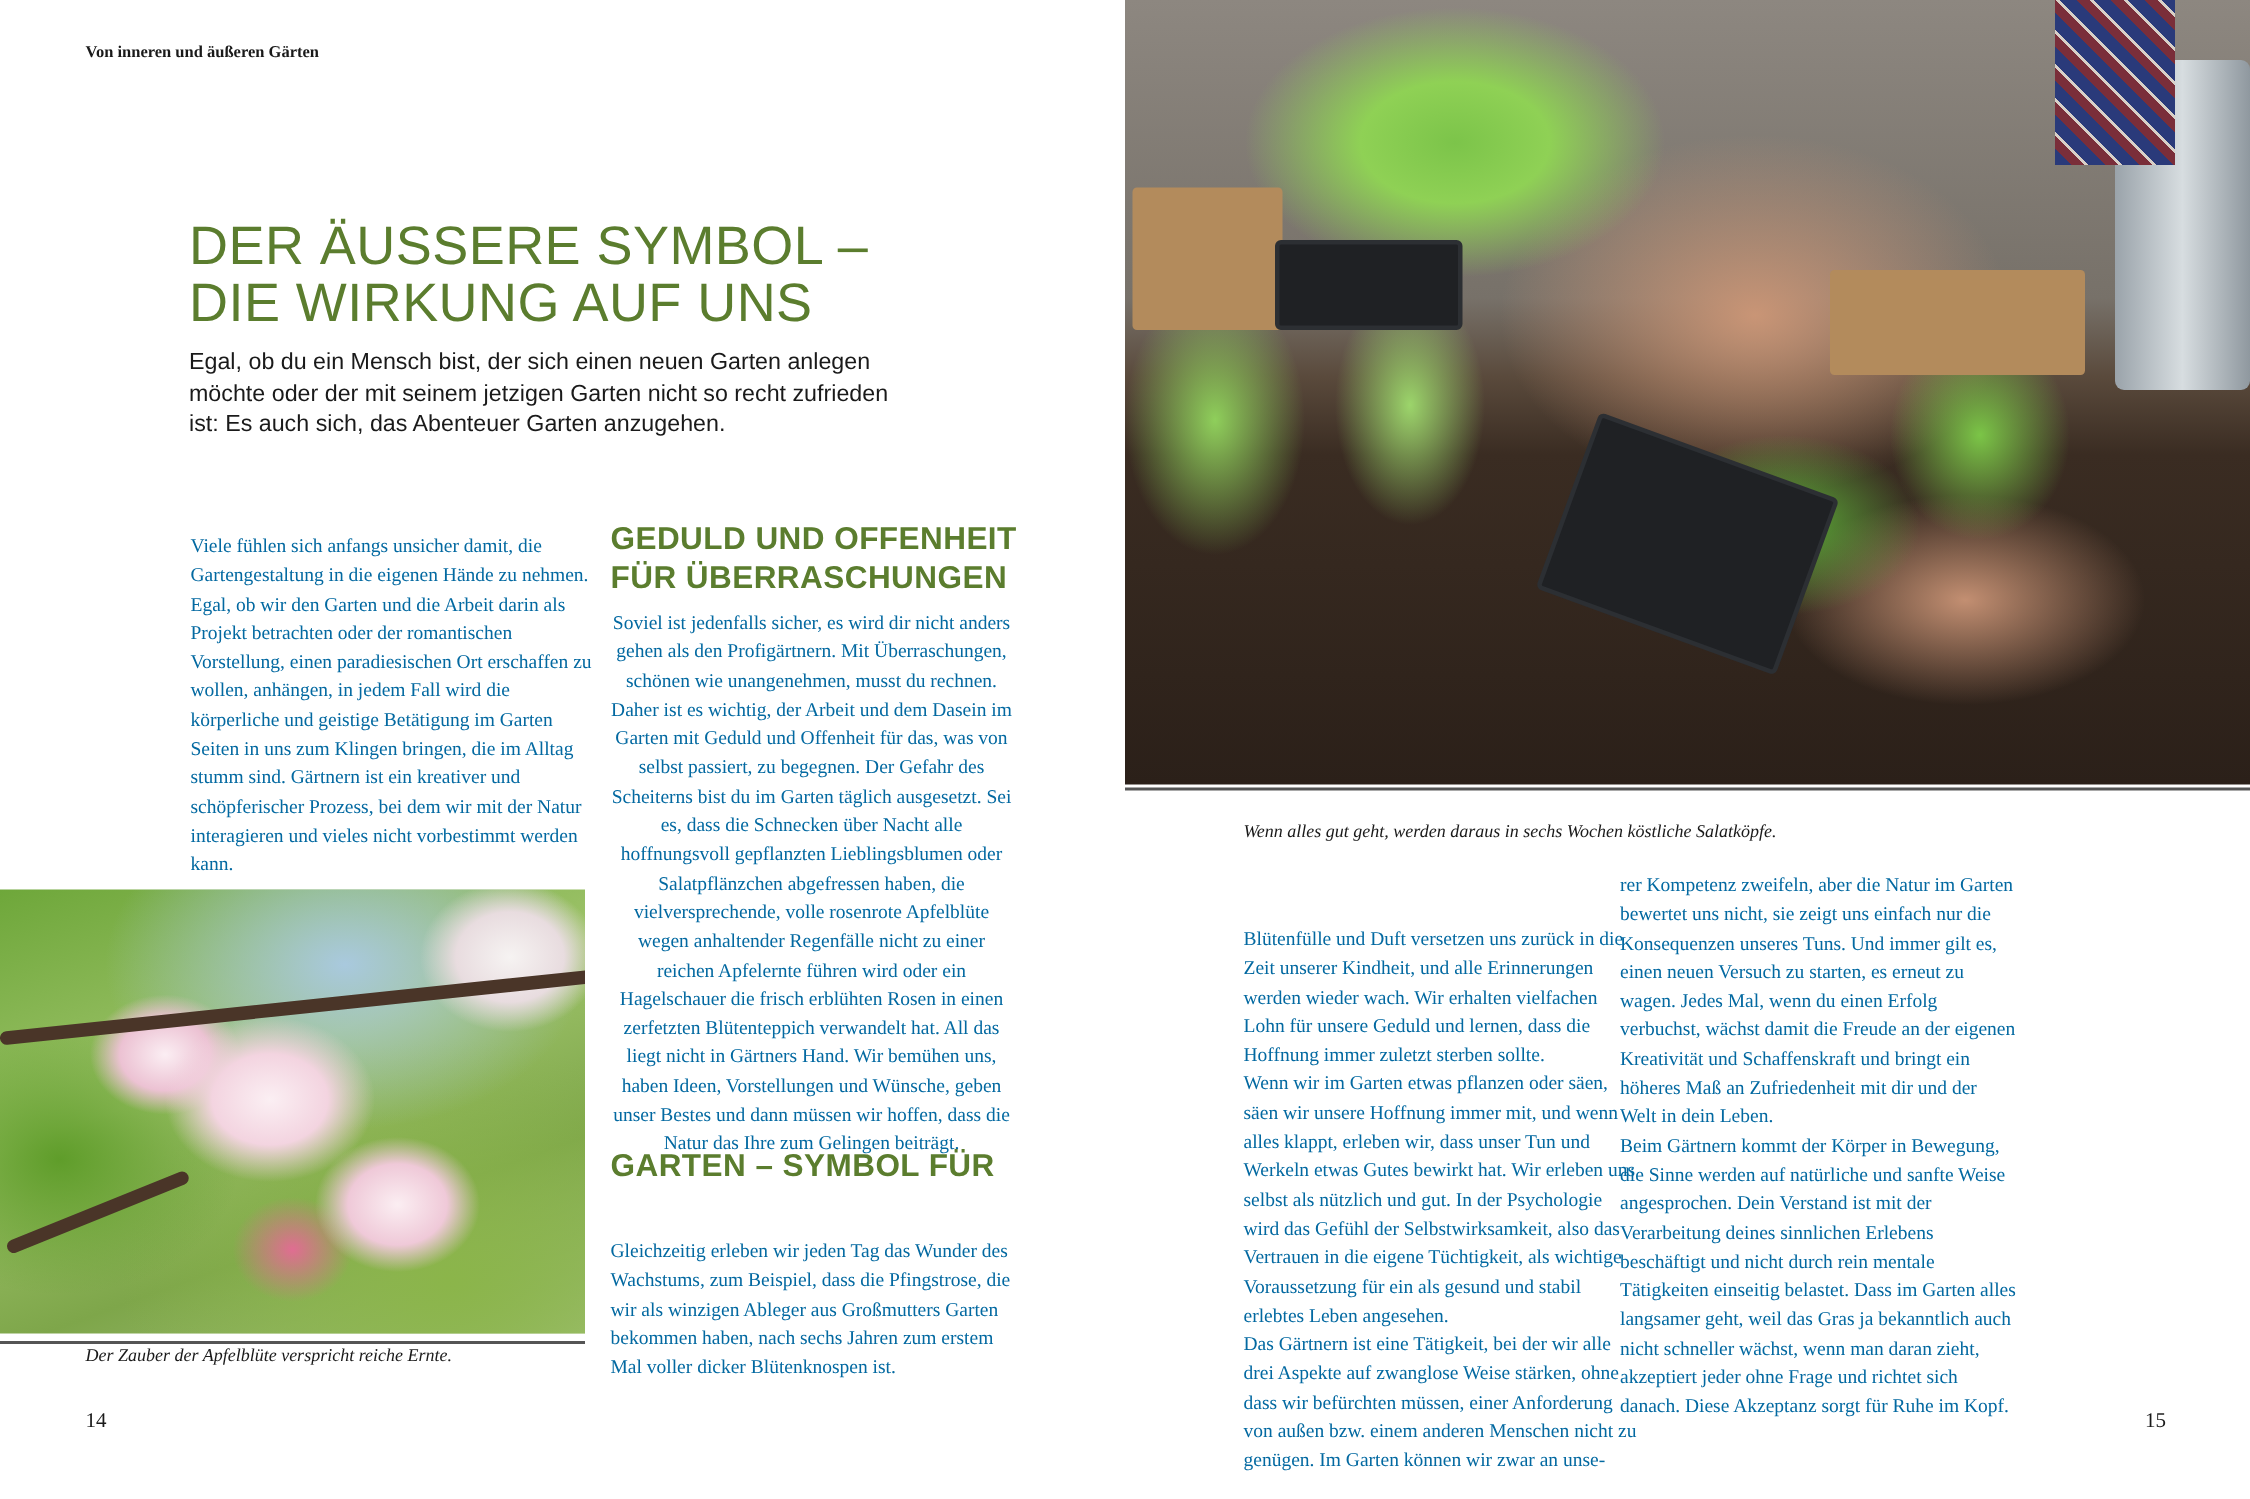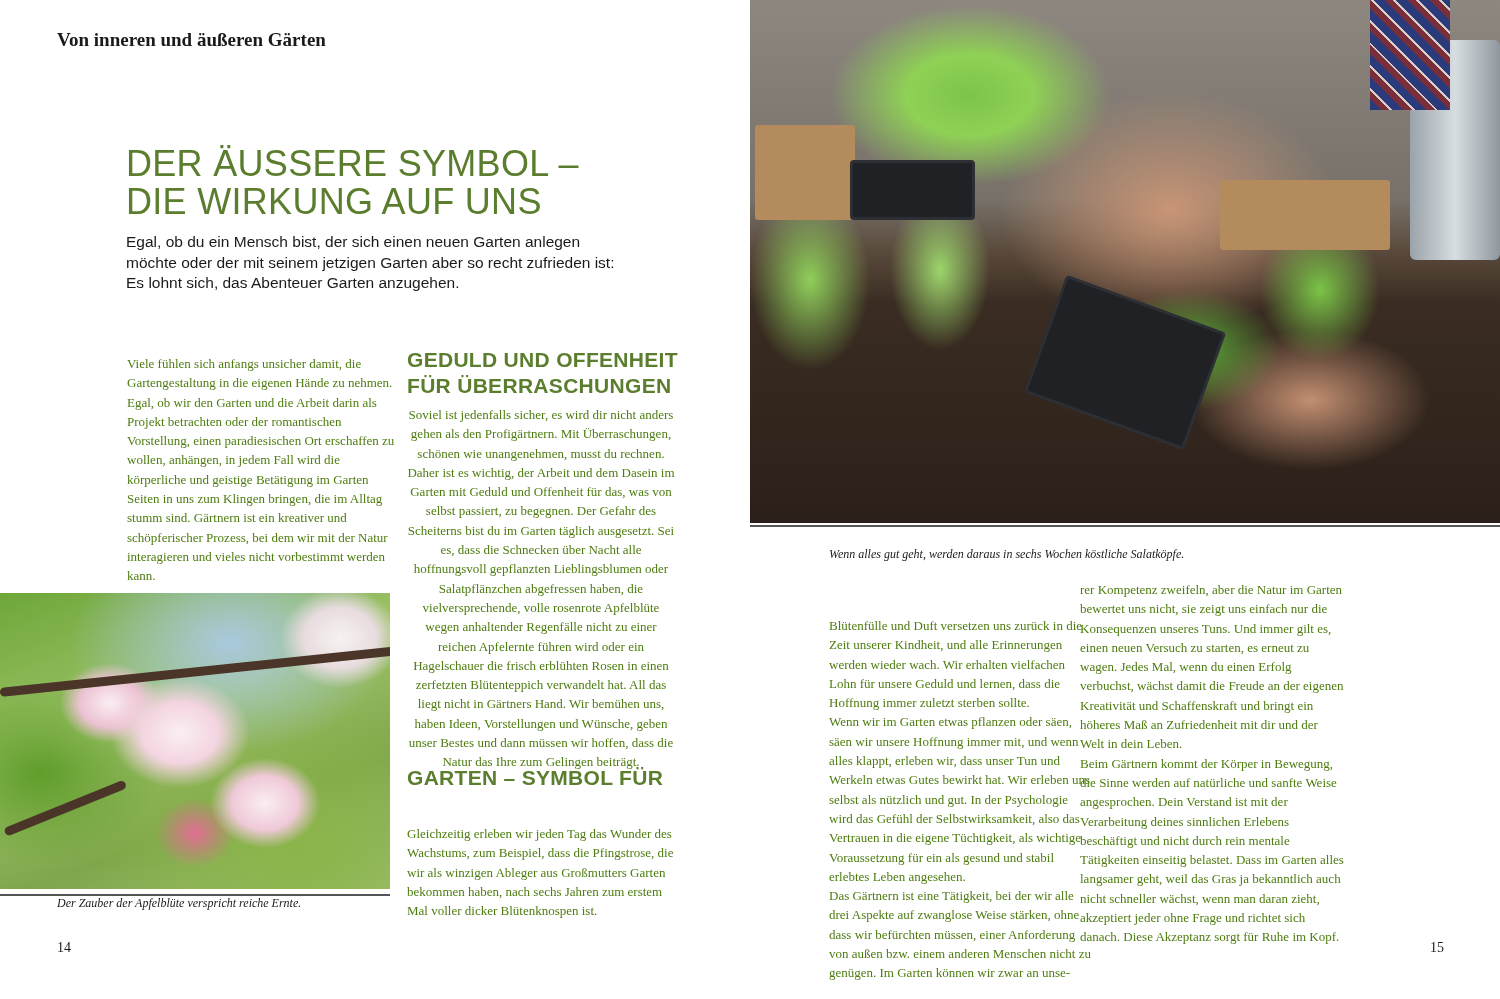--- a/index.html
+++ b/index.html
@@ -1,28 +1,28 @@
 <!DOCTYPE html>
 <html><head>
 <meta charset="utf-8">
 <style>
   * { margin:0; padding:0; box-sizing:border-box; }
   html, body { width:1500px; height:999px; background:#ffffff; overflow:hidden; }
   body { position:relative; font-family:"Liberation Serif", "DejaVu Serif", serif; color:#1a1a1a; }
 
-  .running-head { position:absolute; left:57px; top:29px; font-size:19px; font-weight:bold; letter-spacing:0; }
+  .running-head { position:absolute; left:57px; top:29px; font-size:11px; font-weight:bold; letter-spacing:0; }
 
   .main-title { position:absolute; left:126px; top:145px; width:560px; font-family:"Liberation Sans","DejaVu Sans",sans-serif;
     color:#5b7d2e; font-size:36px; line-height:38px; font-weight:normal; letter-spacing:0.3px; }
   .main-title span { display:block; }
 
   .lead { position:absolute; left:126px; top:232px; width:490px; font-family:"Liberation Sans","DejaVu Sans",sans-serif;
     font-size:15.5px; line-height:20.5px; color:#1a1a1a; }
 
-  .col { position:absolute; font-size:13px; line-height:19.3px; color:#4d7c0f; }
+  .col { position:absolute; font-size:13px; line-height:19.3px; color:#0369a1; }
   .col p { margin:0; }
   .col1 { left:127px; top:354px; width:268px; }
   .col2 { left:407px; width:268px; }
   .col3 { left:829px; top:580px; width:264px;margin-top:36px; }
   .col4 { left:1080px; top:580px; width:264px; }
 
   .sub-head { position:absolute; left:407px; font-family:"Liberation Sans","DejaVu Sans",sans-serif;
     color:#5b7d2e; font-size:21px; line-height:26px; width:290px; letter-spacing:0.3px; }
   .sub-head span { display:block; }
 
@@ -62,21 +62,21 @@
 </head>
 <body>
 
 <div class="running-head">Von inneren und äußeren Gärten</div>
 
 <h1 class="main-title">
   <span>DER ÄUSSERE SYMBOL –</span>
   <span>DIE WIRKUNG AUF UNS</span>
 </h1>
 
-<p class="lead">Egal, ob du ein Mensch bist, der sich einen neuen Garten anlegen möchte oder der mit seinem jetzigen Garten aber so recht zufrieden ist: Es lohnt sich, das Abenteuer Garten anzugehen.</p>
+<p class="lead">Egal, ob du ein Mensch bist, der sich einen neuen Garten anlegen möchte oder der mit seinem jetzigen Garten nicht so recht zufrieden ist: Es auch sich, das Abenteuer Garten anzugehen.</p>
 
 <div class="col col1">
   <p style="text-align:left;">Viele fühlen sich anfangs unsicher damit, die Gartengestaltung in die eigenen Hände zu nehmen. Egal, ob wir den Garten und die Arbeit darin als Projekt betrachten oder der romantischen Vorstellung, einen paradiesischen Ort erschaffen zu wollen, anhängen, in jedem Fall wird die körperliche und geistige Betätigung im Garten Seiten in uns zum Klingen bringen, die im Alltag stumm sind. Gärtnern ist ein kreativer und schöpferischer Prozess, bei dem wir mit der Natur interagieren und vieles nicht vorbestimmt werden kann.</p>
 </div>
 
 <h2 class="sub-head" style="top:347px;">
   <span>GEDULD UND OFFENHEIT</span>
   <span>FÜR ÜBERRASCHUNGEN</span>
 </h2>
 <div class="col col2" style="top:405px;text-align:center;">

